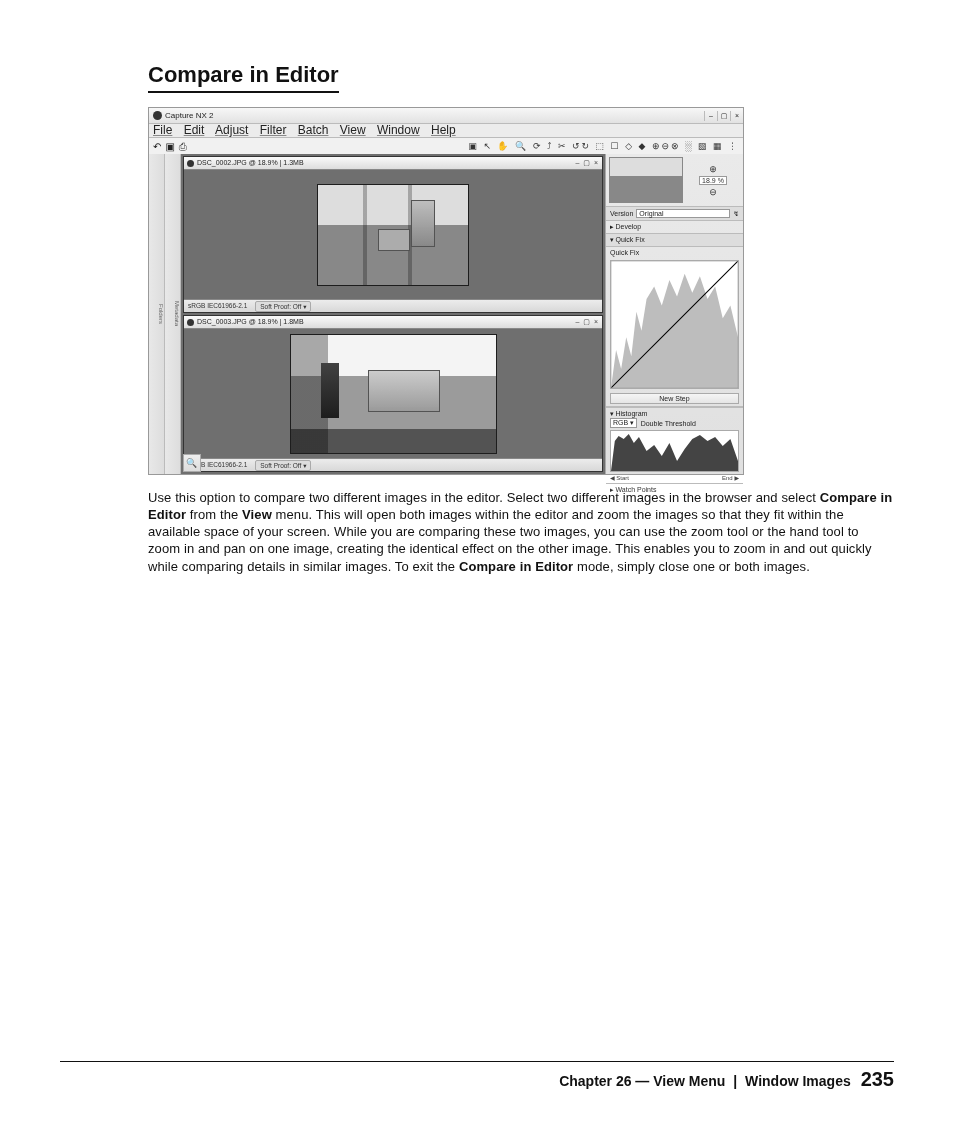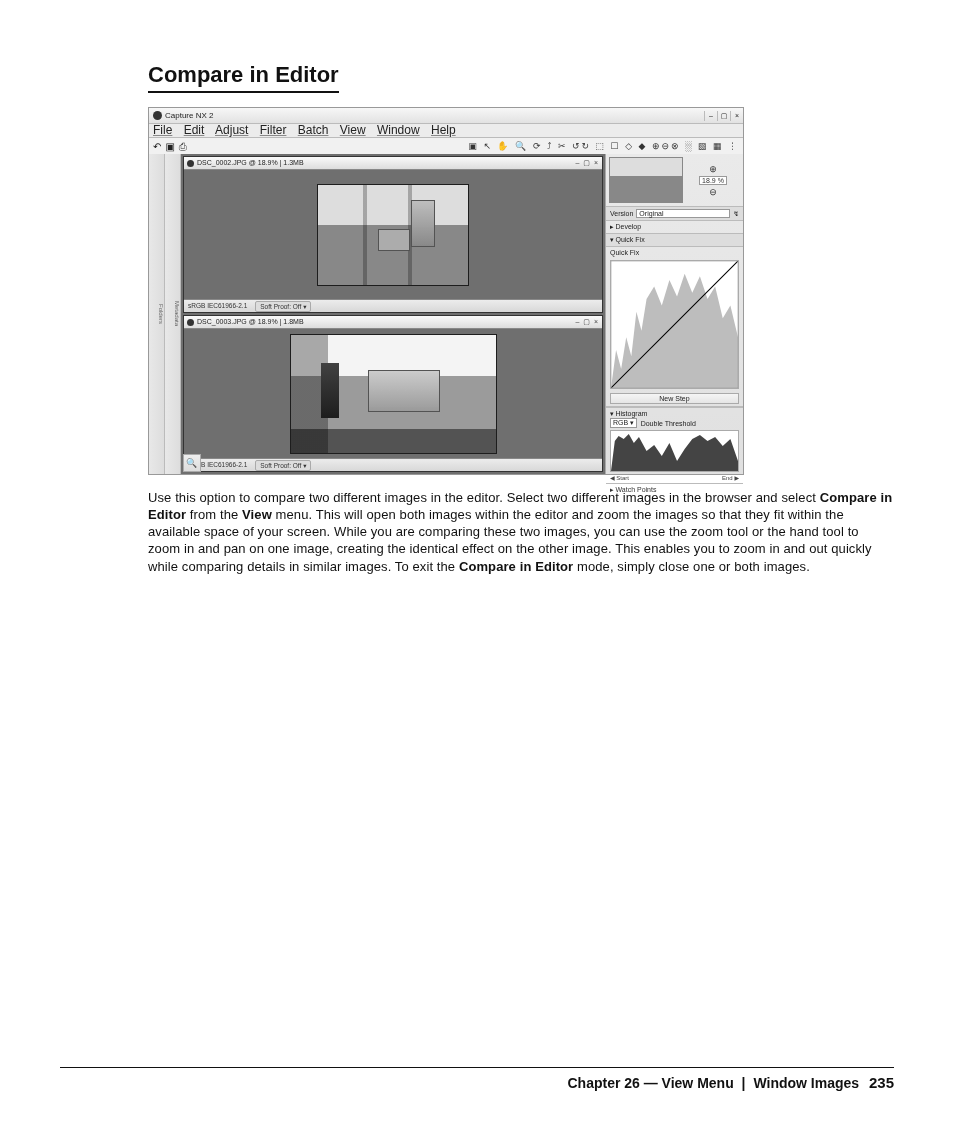--- a/index.html
+++ b/index.html
@@ -52,21 +52,21 @@
   .histo-sec{border-top:2px solid #bbb;padding:2px 4px;}
   .histo-sec .row{display:flex;align-items:center;gap:4px;margin-bottom:2px;}
   .histo{height:40px;border:1px solid #aaa;background:#fff;margin-bottom:2px;}
   .histo svg{width:100%;height:100%;display:block;}
   .slider-row{display:flex;justify-content:space-between;font-size:6px;color:#444;}
   .watchpts{border-top:1px solid #bbb;padding:2px 4px;font-size:7px;color:#333;}
   .corner{position:absolute;left:2px;bottom:2px;width:16px;height:16px;background:linear-gradient(#eee,#ddd);border:1px solid #aaa;font-size:9px;text-align:center;line-height:16px;color:#444;}
 
   p.body{font-size:13px;line-height:1.32;margin:0;text-align:left;letter-spacing:0.1px;}
   .footer{position:absolute;bottom:32px;left:60px;right:60px;border-top:1px solid #111;padding-top:6px;text-align:right;font-size:14px;}
-  .footer b.num{font-size:15px;font-weight:700;margin-left:6px;}
+  .footer b.num{font-size:20px;font-weight:700;margin-left:6px;}
   .footer .sep{margin:0 4px;font-weight:700;}
 </style>
 </head>
 <body>
 
 <div class="page">
   <h1 class="section">Compare in Editor</h1>
 
   
   <div class="screenshot">

